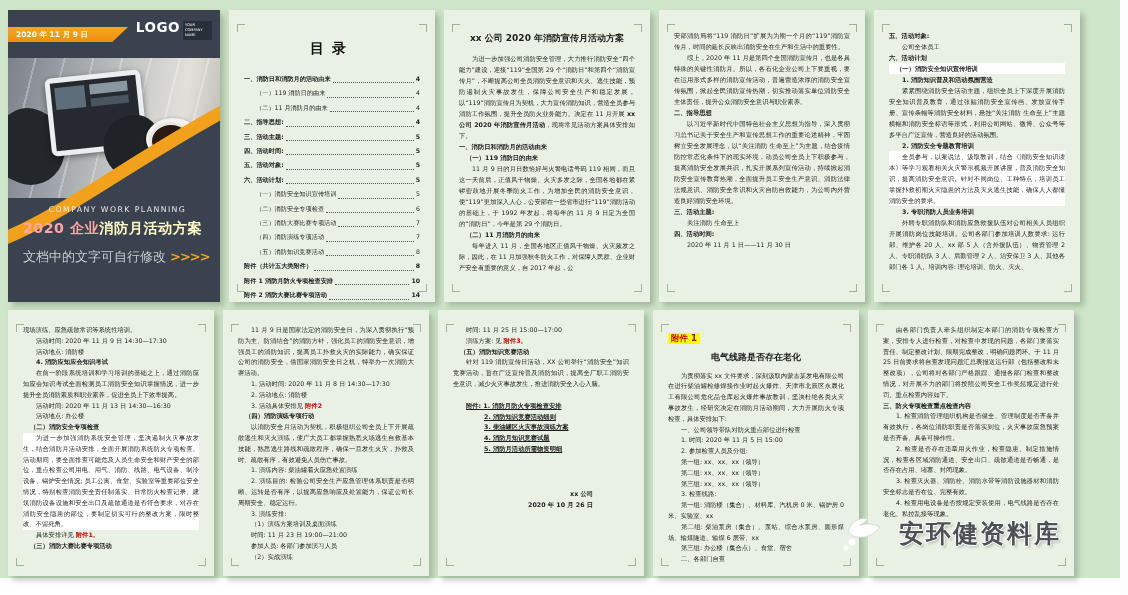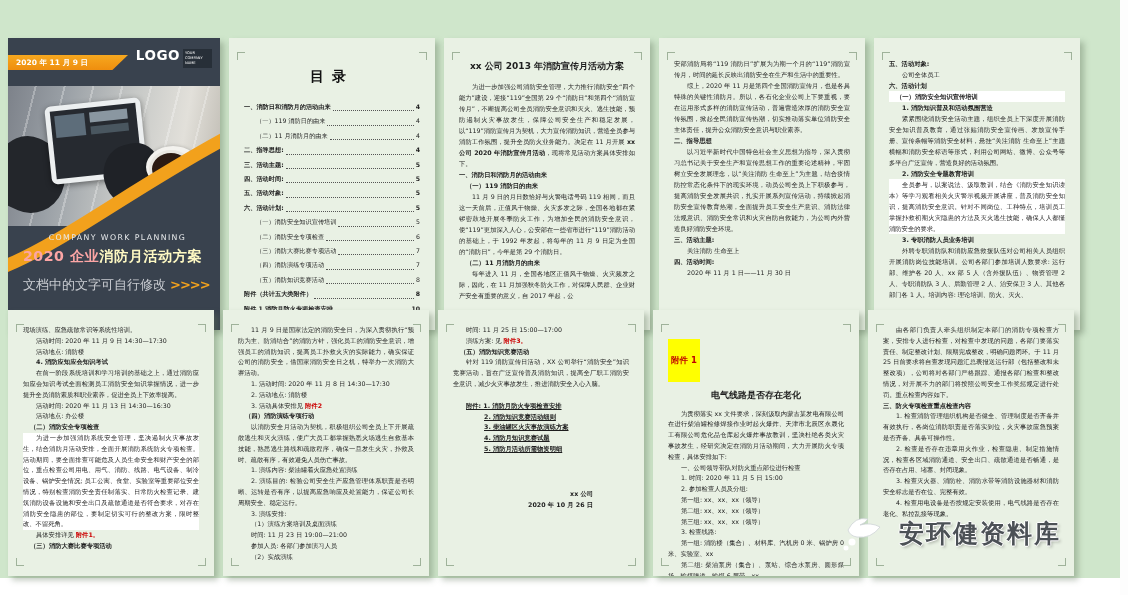--- a/index.html
+++ b/index.html
@@ -4,35 +4,35 @@
 <style>
   html,body{margin:0;padding:0;}
   body{width:1128px;height:595px;position:relative;background:#ffffff;overflow:hidden;
        font-family:"DejaVu Sans","Liberation Sans",sans-serif;}
   .canvas{position:absolute;left:0;top:0;width:1120px;height:578px;background:#cfe6cb;}
   .row{position:absolute;left:8px;display:flex;gap:9px;}
   #row1{top:10px;}
   #row2{top:310px;}
   .page{position:relative;background:#e9f1e4;box-shadow:4px 4px 6px rgba(95,115,90,.40);
         box-sizing:border-box;overflow:hidden;flex:0 0 auto;}
-  #row1 .page{width:206px;height:292px;padding:20px 15px 8px;margin-top:28px;}
+  #row1 .page{width:206px;height:292px;padding:20px 15px 8px;}
   #row2 .page{width:206px;height:266px;padding:15px 15px 8px;}
   #row1 .page.cover{width:212px;padding:0;background:#39424e;}
   
   .blk{font-size:6.3px;line-height:11px;color:#1d1d1d;text-align:justify;}
   #row2 .blk{line-height:10.8px;}
   .blk.p{text-indent:13px;}
   .blk.pc{text-indent:0;}
   .blk.title{text-align:center;text-indent:0;font-weight:bold;font-size:9px;line-height:13px;margin:2px 0 8px;}
   .blk.h1{font-weight:bold;}
   .blk.h2{font-weight:bold;text-indent:7px;}
   .blk.h3{font-weight:bold;text-indent:13px;}
   .blk.hl{background:#ffffff;}
   .blk.tag{background:#ffff00;color:#c00000;font-weight:bold;font-size:8.5px;line-height:12px;
-           width:fit-content;padding:16px 3px;margin:14px 0 8px;}
+           width:fit-content;padding:0 3px;margin:8px 0 8px;}
   .blk.attach{font-weight:bold;text-decoration:underline;text-indent:13px;}
   .blk.attach2{font-weight:bold;text-decoration:underline;margin-left:31px;width:fit-content;}
   .blk.pr{text-align:right;font-weight:bold;padding-right:36px;}
   .blk.sp{height:11px;}
   .blk.sp2{height:34px;}
   .red{color:#cc0000;font-weight:bold;}
   .b{font-weight:bold;}
   
   .mark{position:absolute;width:7px;height:7px;border:0 solid #9fb29a;}
   .mark.tl{left:8px;top:14px;border-left-width:1px;border-top-width:1px;}
@@ -211,21 +211,21 @@
           <span>14</span>
         </div>
       </div>
   <div class="mark tl"></div>
       <div class="mark tr"></div>
       <div class="mark bl"></div>
       <div class="mark br"></div>
     </div>
 
 <div class="page white">
-      <div class="blk title">xx 公司 2013 年消防宣传月活动方案</div>
+      <div class="blk title">xx 公司 2020 年消防宣传月活动方案</div>
       <div class="blk p"><span>为进一步加强公司消防安全管理，大力推行消防安全“四个能力”建设，迎接“119”全国第 29 个“消防日”和第四个“消防宣传月”，不断提高公司全员消防安全意识和灭火、逃生技能，预防遏制火灾事故发生，保障公司安全生产和稳定发展，以“119”消防宣传月为契机，大力宣传消防知识，营造全员参与消防工作氛围，提升全员防火业务能力。决定在 11 月开展 </span><span class="b">xx 公司 2020 年消防宣传月活动</span><span>，现将常见活动方案具体安排如下。</span></div>
       <div class="blk h1">一、消防日和消防月的活动由来</div>
       <div class="blk h2">（一）119 消防日的由来</div>
       <div class="blk p">11 月 9 日的月日数恰好与火警电话号码 119 相同，而且这一天前后，正值风干物燥、火灾多发之际，全国各地都在紧锣密鼓地开展冬季防火工作，为增加全民的消防安全意识，使“119”更加深入人心，公安部在一些省市进行“119”消防活动的基础上，于 1992 年发起，将每年的 11 月 9 日定为全国的“消防日”，今年是第 29 个消防日。</div>
       <div class="blk h2">（二）11 月消防月的由来</div>
       <div class="blk p">每年进入 11 月，全国各地区正值风干物燥、火灾频发之际，因此，在 11 月加强秋冬防火工作，对保障人民群、企业财产安全有重要的意义，自 2017 年起，公</div>
       <div class="mark tl"></div>
       <div class="mark tr"></div>
       <div class="mark bl"></div>
       <div class="mark br"></div>

